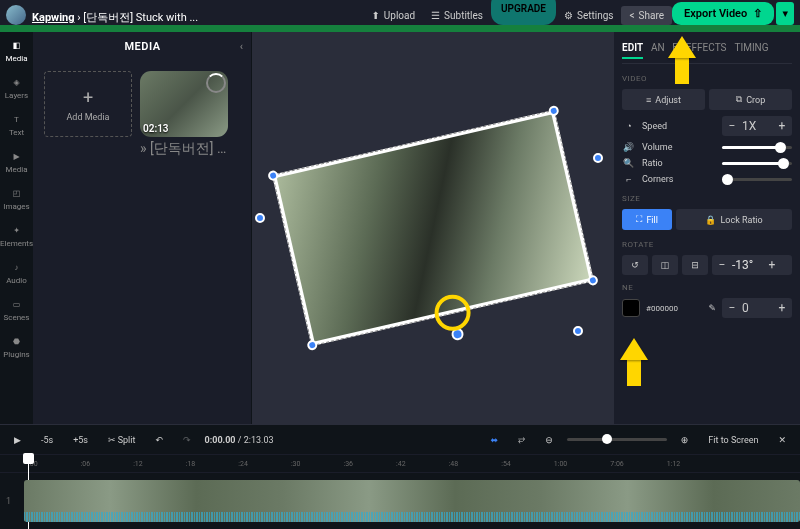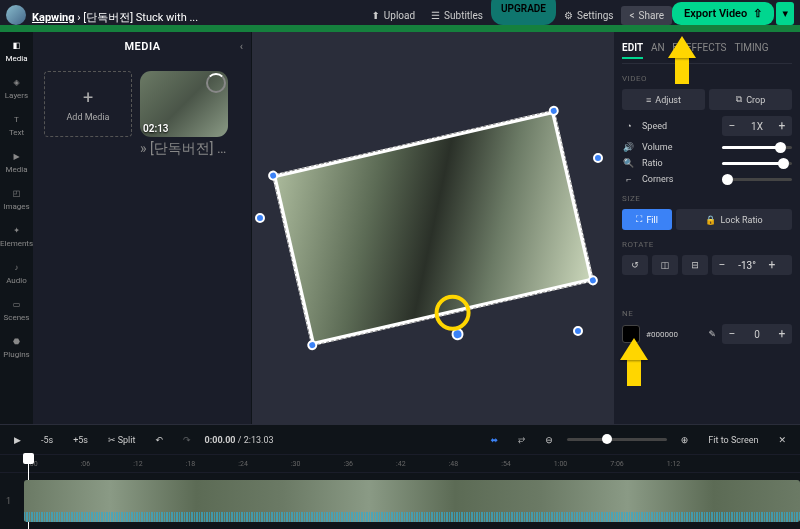--- a/index.html
+++ b/index.html
@@ -48,21 +48,21 @@
 .sec-lbl{font-size:8px;color:#666;letter-spacing:.5px;margin-top:4px}
 .btn-row{display:flex;gap:4px}
 .rp-btn{flex:1;background:#2a2d3a;border-radius:3px;padding:5px;display:flex;align-items:center;justify-content:center;gap:4px;color:#ccc;font-size:9px;cursor:pointer}
 .rp-btn.sm{flex:0 0 26px;padding:5px 0}
 .rp-btn.fill-on{background:#3b82f6;color:#fff}
 .ctrl-row{display:flex;align-items:center;gap:6px;font-size:9px;color:#ccc}
 .ctrl-row .lbl{flex:1}
 .ctrl-row .ico{width:14px;text-align:center}
 .stepper{display:flex;align-items:center;background:#2a2d3a;border-radius:3px}
 .stepper button{width:20px;height:20px;background:none;border:none;color:#ccc;cursor:pointer;font-size:12px}
-.stepper .val{width:30px;text-align:center;font-size:10px}
+.stepper .val{width:30px;font-size:12px}
 .slider{flex:0 0 70px;height:3px;background:#444;border-radius:2px;position:relative}
 .slider .sfill{height:100%;background:#fff;border-radius:2px}
 .slider .sknob{position:absolute;top:-4px;width:11px;height:11px;background:#fff;border-radius:50%}
 .color-swatch{width:18px;height:18px;background:#000;border-radius:3px;border:1px solid #444}
 .arrow{position:absolute;width:28px;height:48px;pointer-events:none;z-index:100}
 .arrow-head{width:0;height:0;border-left:14px solid transparent;border-right:14px solid transparent;border-bottom:22px solid #ffd600;filter:drop-shadow(0 1px 1px rgba(0,0,0,.4))}
 .arrow-body{width:14px;height:26px;background:#ffd600;margin:0 auto}
 .timeline{height:105px;background:#0f1419;border-top:1px solid #2a2d3a;display:flex;flex-direction:column}
 .tl-ctrl{height:30px;display:flex;align-items:center;padding:0 8px;gap:8px;font-size:9px;color:#ccc;border-bottom:1px solid #1a1d29}
 .tl-btn{padding:3px 6px;cursor:pointer;border-radius:3px}
@@ -254,21 +254,21 @@
         </div>
       <div class="rp-btn sm">
           <span>⊟</span>
         </div>
       <div class="stepper" style="flex:1">
           <button>−</button>
           <span class="val">-13°</span>
           <button>+</button>
         </div>
     </div>
-    <div class="sec-lbl" style="margin-top:28px">NE</div>
+    <div class="sec-lbl" style="margin-top:2px">NE</div>
     <div class="ctrl-row">
       <div class="color-swatch"></div>
       <span style="font-size:8px">#000000</span>
       <span style="margin-left:auto">✎</span>
       <div class="stepper">
           <button>−</button>
           <span class="val">0</span>
           <button>+</button>
         </div>
     </div>

